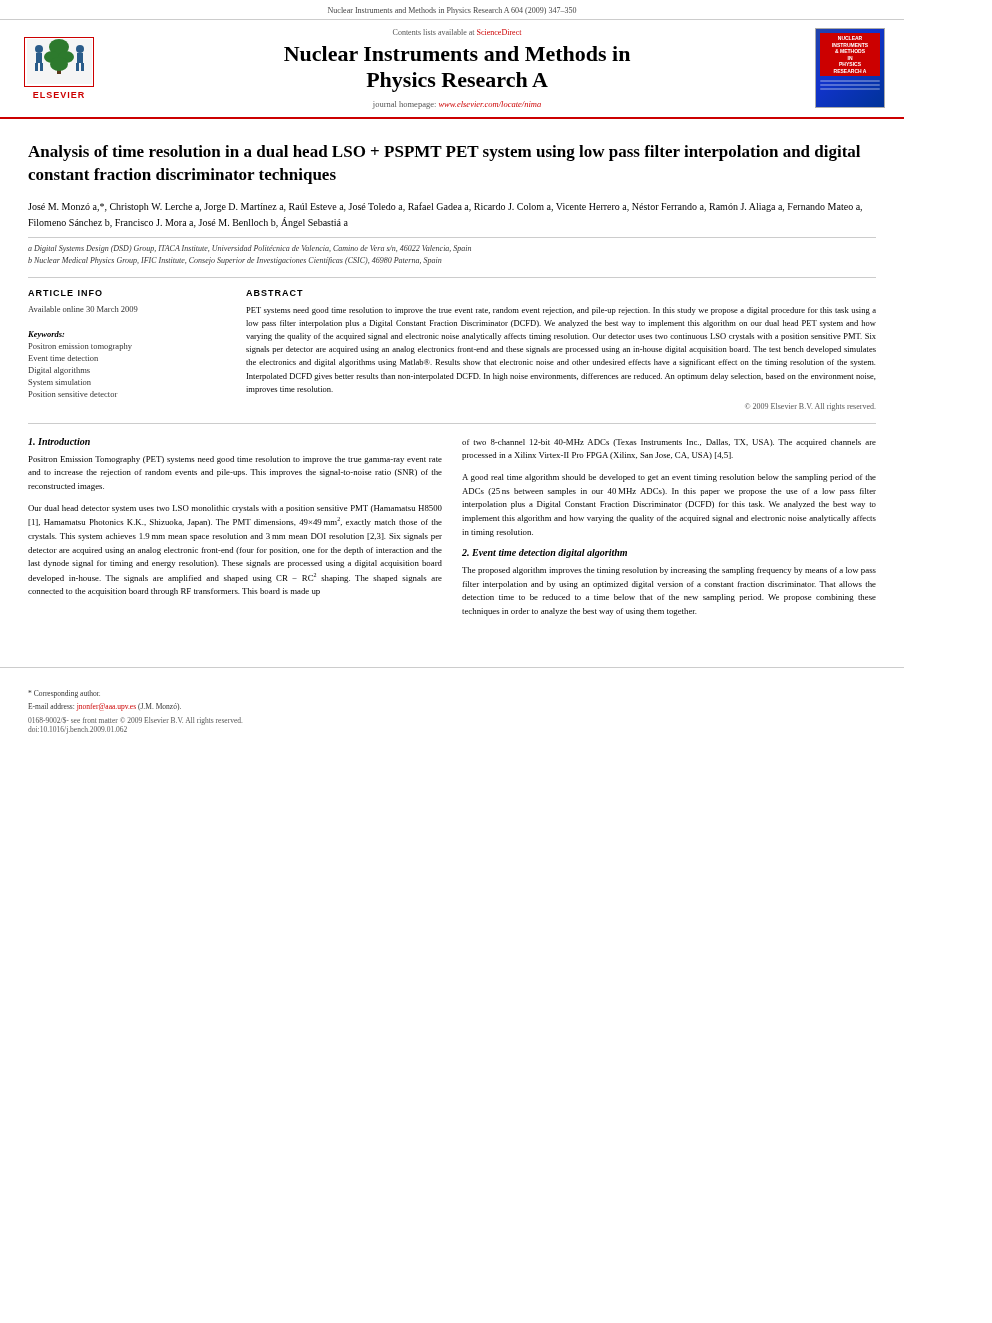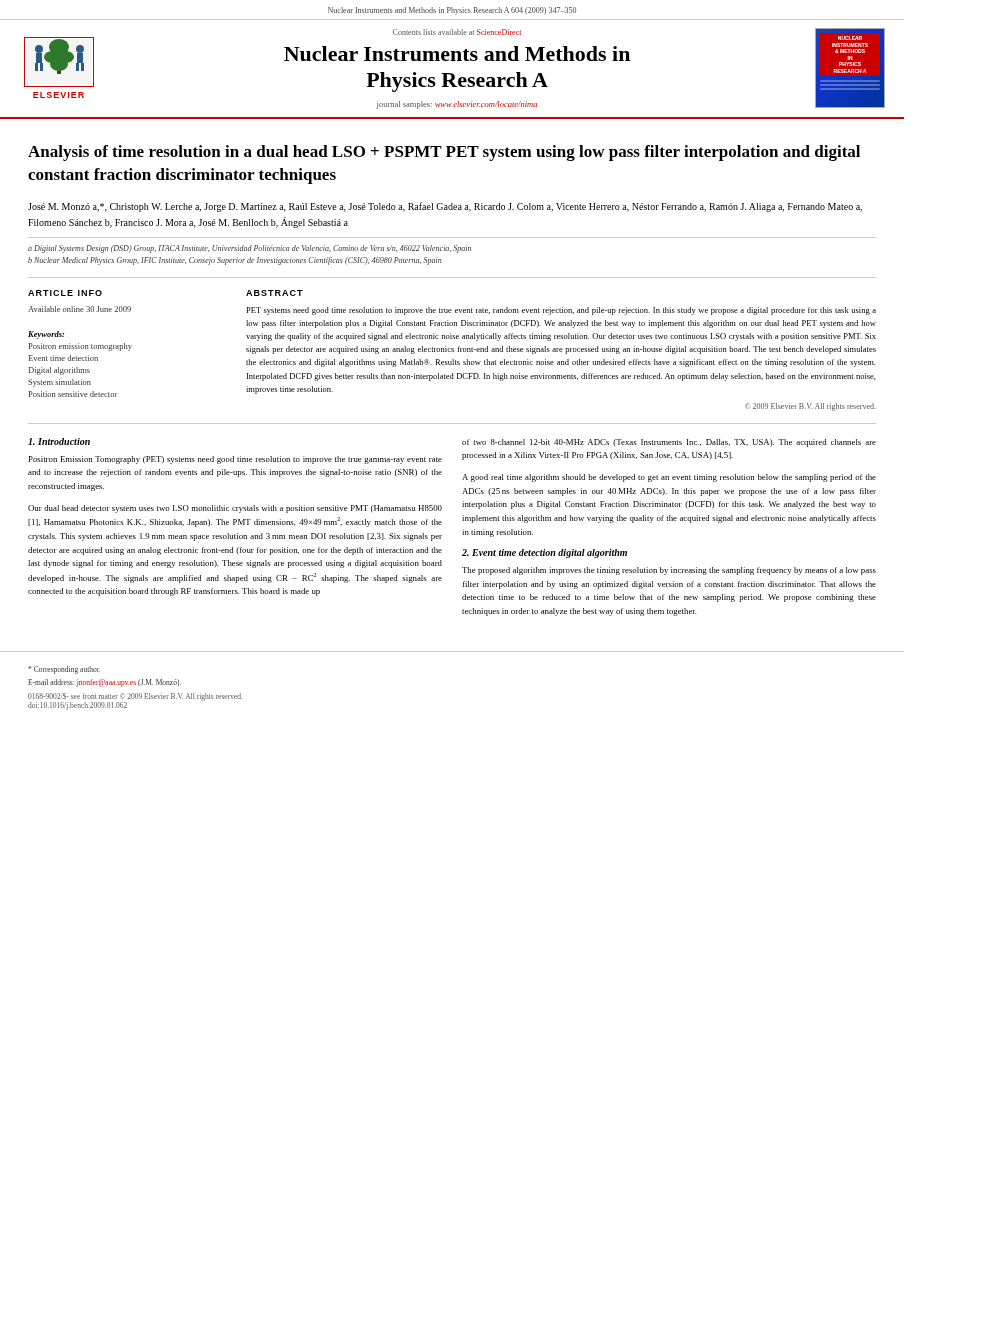--- a/index.html
+++ b/index.html
@@ -295,22 +295,22 @@
       margin-bottom: 8px;
     }
 
     .body-text sup {
       font-size: 6px;
     }
 
     
     .page-footer {
       border-top: 1px solid #ccc;
-      padding: 12px 28px 6px;
-      margin-top: 4px;
+      padding: 20px 28px 6px;
+      margin-top: 20px;
     }
 
     .footnote-line {
       font-size: 7.5px;
       color: #333;
       margin-bottom: 2px;
       line-height: 1.5;
     }
 
     .footnote-link {
@@ -366,21 +366,21 @@
     <div class="journal-header-center">
       <div class="contents-line">
         <span>Contents lists available at</span>
         <span class="sciencedirect-link">ScienceDirect</span>
       </div>
       <div class="journal-title-big">
         <span>Nuclear Instruments and Methods in</span><br>
         <span>Physics Research A</span>
       </div>
       <div class="journal-homepage">
-        <span>journal samples:</span>
+        <span>journal homepage:</span>
         <span class="homepage-link">www.elsevier.com/locate/nima</span>
       </div>
     </div>
 
     <div class="journal-header-right">
       <div class="journal-cover-img">
         <div class="cover-badge">NUCLEAR<br>INSTRUMENTS<br>&amp; METHODS<br>IN<br>PHYSICS<br>RESEARCH A</div>
         <div class="cover-lines">
           <div class="cover-line"></div>
           <div class="cover-line"></div>
@@ -400,21 +400,21 @@
 
     <div class="affiliations">
       <div>a Digital Systems Design (DSD) Group, ITACA Institute, Universidad Politécnica de Valencia, Camino de Vera s/n, 46022 Valencia, Spain</div>
       <div>b Nuclear Medical Physics Group, IFIC Institute, Consejo Superior de Investigaciones Científicas (CSIC), 46980 Paterna, Spain</div>
     </div>
 
     <div class="two-col">
 
       <div class="col-left">
         <div class="article-info-header">ARTICLE INFO</div>
-        <div class="article-info-line">Available online 30 June 2009</div>
+        <div class="article-info-line">Available online 30 March 2009</div>
         <br>
         <div class="article-info-label">Keywords:</div>
         <div class="keyword-item">Positron emission tomography</div>
         <div class="keyword-item">Event time detection</div>
         <div class="keyword-item">Digital algorithms</div>
         <div class="keyword-item">System simulation</div>
         <div class="keyword-item">Position sensitive detector</div>
       </div>
 
       <div class="col-right">

